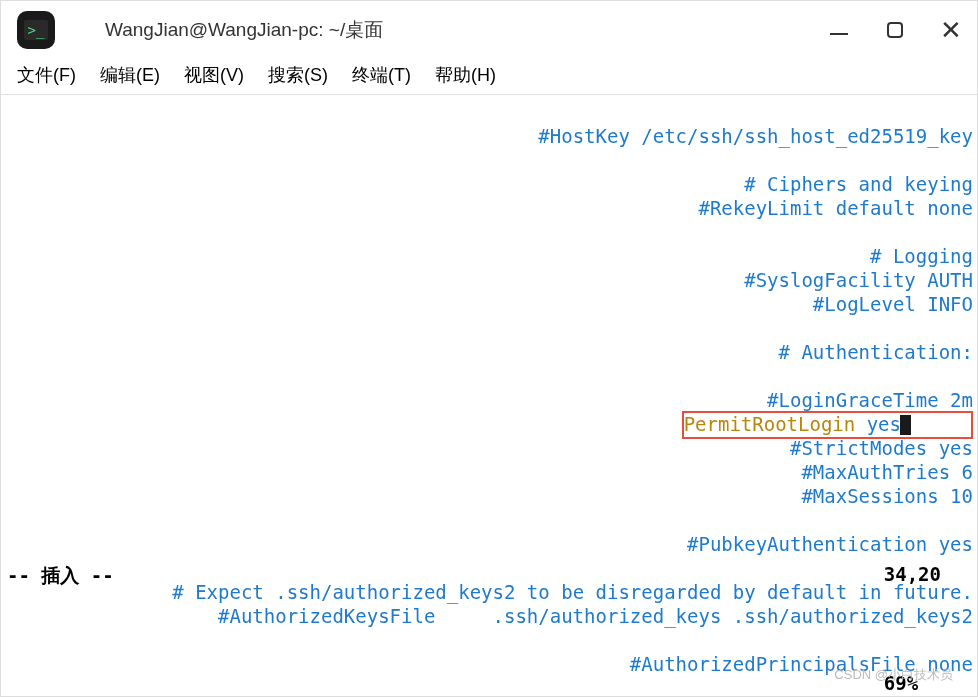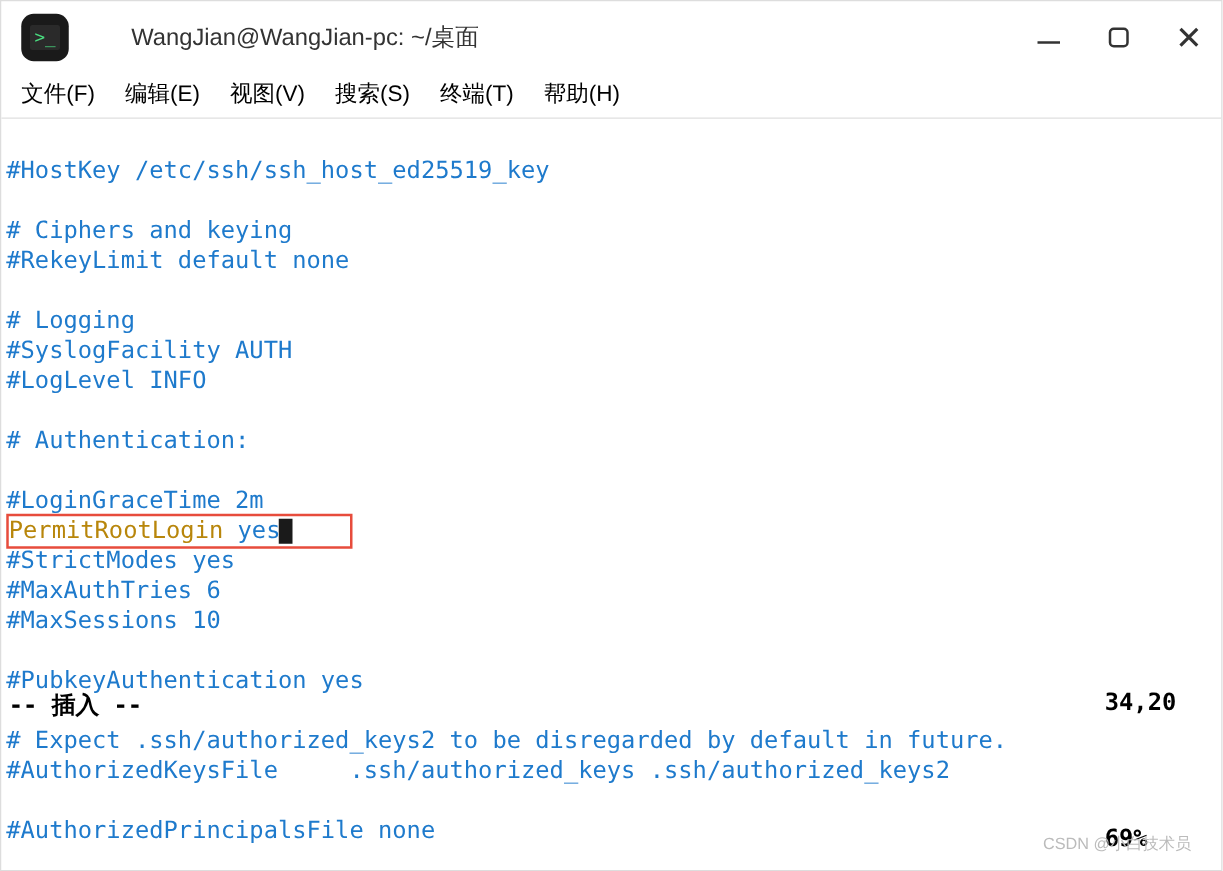--- a/index.html
+++ b/index.html
@@ -97,42 +97,43 @@
       padding: 6px 4px 0 4px;
       font-family: "Consolas", "Monaco", monospace;
       font-size: 19px;
       line-height: 1.26;
       color: #1e7acc;
       overflow: hidden;
       white-space: pre;
     }
     .line {
       min-height: 24px;
+      text-align: right;
     }
     .kw-brown {
       color: #b8860b;
     }
     .highlight-box {
       border: 2px solid #e74c3c;
       display: inline-block;
-      padding-right: 46px;
+      padding-right: 60px;
       margin-top: -2px;
       margin-bottom: -2px;
     }
     .cursor-block {
       display: inline-block;
       width: 11px;
       height: 20px;
       background: #1a1a1a;
       vertical-align: text-bottom;
       margin-left: -1px;
     }
     .status-bar {
       position: absolute;
-      bottom: 12px;
+      bottom: 0;
       left: 0;
       right: 0;
       padding: 2px 6px;
       font-family: "Consolas", "Monaco", monospace;
       font-size: 19px;
       color: #000;
       font-weight: bold;
       display: flex;
     }
     .status-left {

